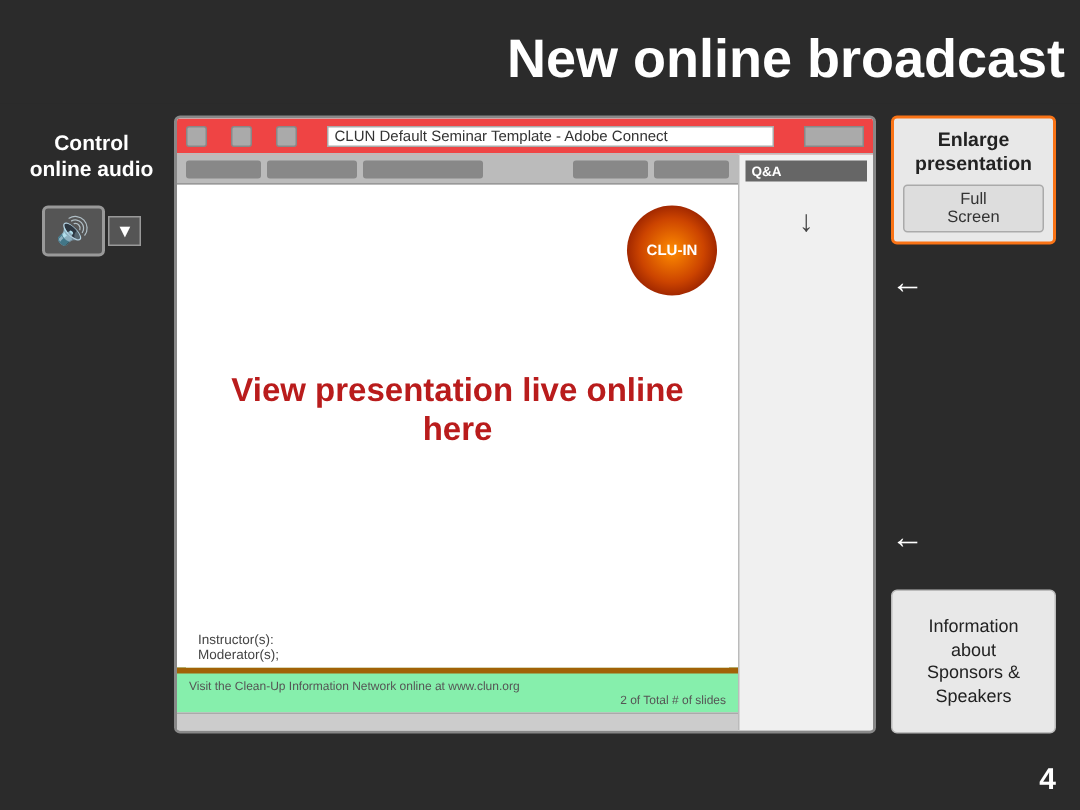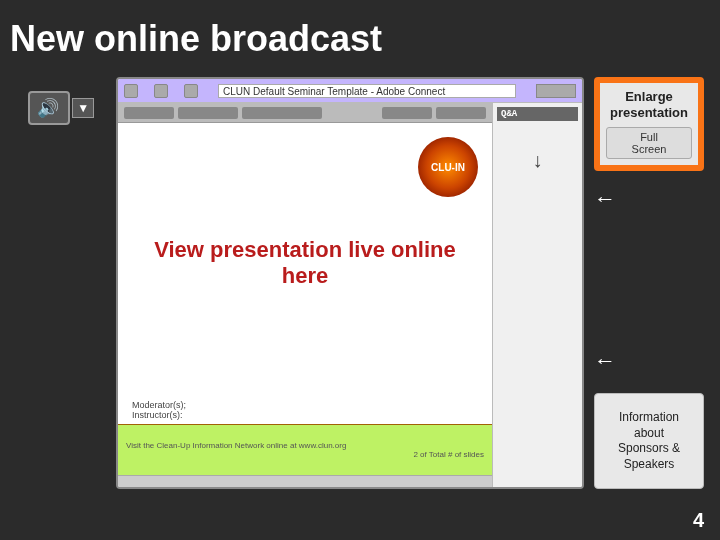--- a/index.html
+++ b/index.html
@@ -10,21 +10,21 @@
       font-family: Arial, sans-serif;
       overflow: hidden;
       position: relative;
     }
 
     .page-title {
       background: #2b2b2b;
       color: #fff;
       font-size: 36px;
       font-weight: bold;
-      text-align: left;
+      text-align: right;
       padding: 18px 10px 10px 10px;
       line-height: 1.15;
     }
 
     .main-content {
       display: flex;
       flex-direction: row;
       padding: 8px 16px 0 16px;
       gap: 10px;
       height: 420px;
@@ -76,21 +76,21 @@
       display: flex;
       flex-direction: column;
       background: #fff;
       border: 2px solid #888;
       border-radius: 4px;
       overflow: hidden;
       position: relative;
     }
 
     .browser-bar {
-      background: #c4b5fd;
+      background: #ef4444;
       height: 24px;
       display: flex;
       align-items: center;
       padding: 0 6px;
       gap: 16px;
       border-bottom: 1px solid #bbb;
     }
 
     .browser-btn {
       width: 14px;
@@ -124,23 +124,23 @@
       display: flex;
       align-items: center;
       justify-content: center;
       font-size: 9px;
       font-weight: bold;
       color: #fff;
       text-align: center;
     }
 
     .slide-footer {
-      background: #bef264;
-      border-top: 1px solid #a16207;
-      padding: 16px 8px;
+      background: #86efac;
+      border-top: 4px solid #a16207;
+      padding: 4px 8px;
       font-size: 9px;
       color: #444;
     }
 
     .slide-footer-text {
       font-size: 8px;
       color: #555;
     }
 
     
@@ -153,22 +153,21 @@
       padding: 4px;
       font-size: 9px;
     }
 
     .qa-header {
       background: #666;
       color: #fff;
       font-size: 9px;
       font-weight: bold;
       padding: 2px 4px;
-      margin-bottom: 20px;
-      font-family: Liberation Mono, monospace;
+      margin-bottom: 8px;
     }
 
     .qa-text {
       color: #333;
       font-size: 8px;
       text-align: center;
       line-height: 1.3;
     }
 
     .qa-arrow {
@@ -181,21 +180,21 @@
     
     .right-col {
       width: 110px;
       display: flex;
       flex-direction: column;
       gap: 10px;
     }
 
     .enlarge-box {
       background: #e8e8e8;
-      border: 6px solid #f97316;
+      border: 2px solid #f97316;
       border-radius: 4px;
       padding: 6px;
       text-align: center;
     }
 
     .enlarge-label {
       font-size: 13px;
       color: #222;
       font-weight: bold;
       margin-bottom: 6px;
@@ -264,20 +263,21 @@
 
 <div style="width:720px;height:540px;background:#2b2b2b;position:relative;">
 
   <div class="page-title">
     <span>New online broadcast</span><br>
   </div>
 
   <div class="main-content">
 
     <div class="left-col">
+      <div class="control-label">Control online audio</div>
       <div style="display:flex;align-items:center;gap:2px;margin-top:4px;">
         <button class="audio-button">
           <span>🔊</span>
         </button>
         <button class="audio-dropdown">
           <span>▼</span>
         </button>
       </div>
     </div>
 
@@ -307,22 +307,22 @@
           <div style="flex:1;background:#fff;margin:6px 6px 0 6px;display:flex;flex-direction:column;position:relative;">
             <div class="slide-text-area">
               <span style="font-size:22px;font-weight:bold;color:#b91c1c;text-align:center;">View presentation live online here</span>
             </div>
 
             <div class="slide-logo">
               <span style="font-size:10px;font-weight:bold;color:#fff;">CLU-IN</span>
             </div>
 
             <div style="padding:4px 8px;font-size:9px;color:#444;">
+              <div>Instructor(s):</div>
               <div>Moderator(s);</div>
-              <div>Instructor(s):</div>
             </div>
           </div>
 
           <div class="slide-footer">
             <div class="slide-footer-text">Visit the Clean-Up Information Network online at www.clun.org</div>
             <div style="float:right;font-size:8px;color:#555;">2 of Total # of slides</div>
           </div>
 
           <div style="background:#ccc;height:12px;border-top:1px solid #aaa;"></div>
         </div>

